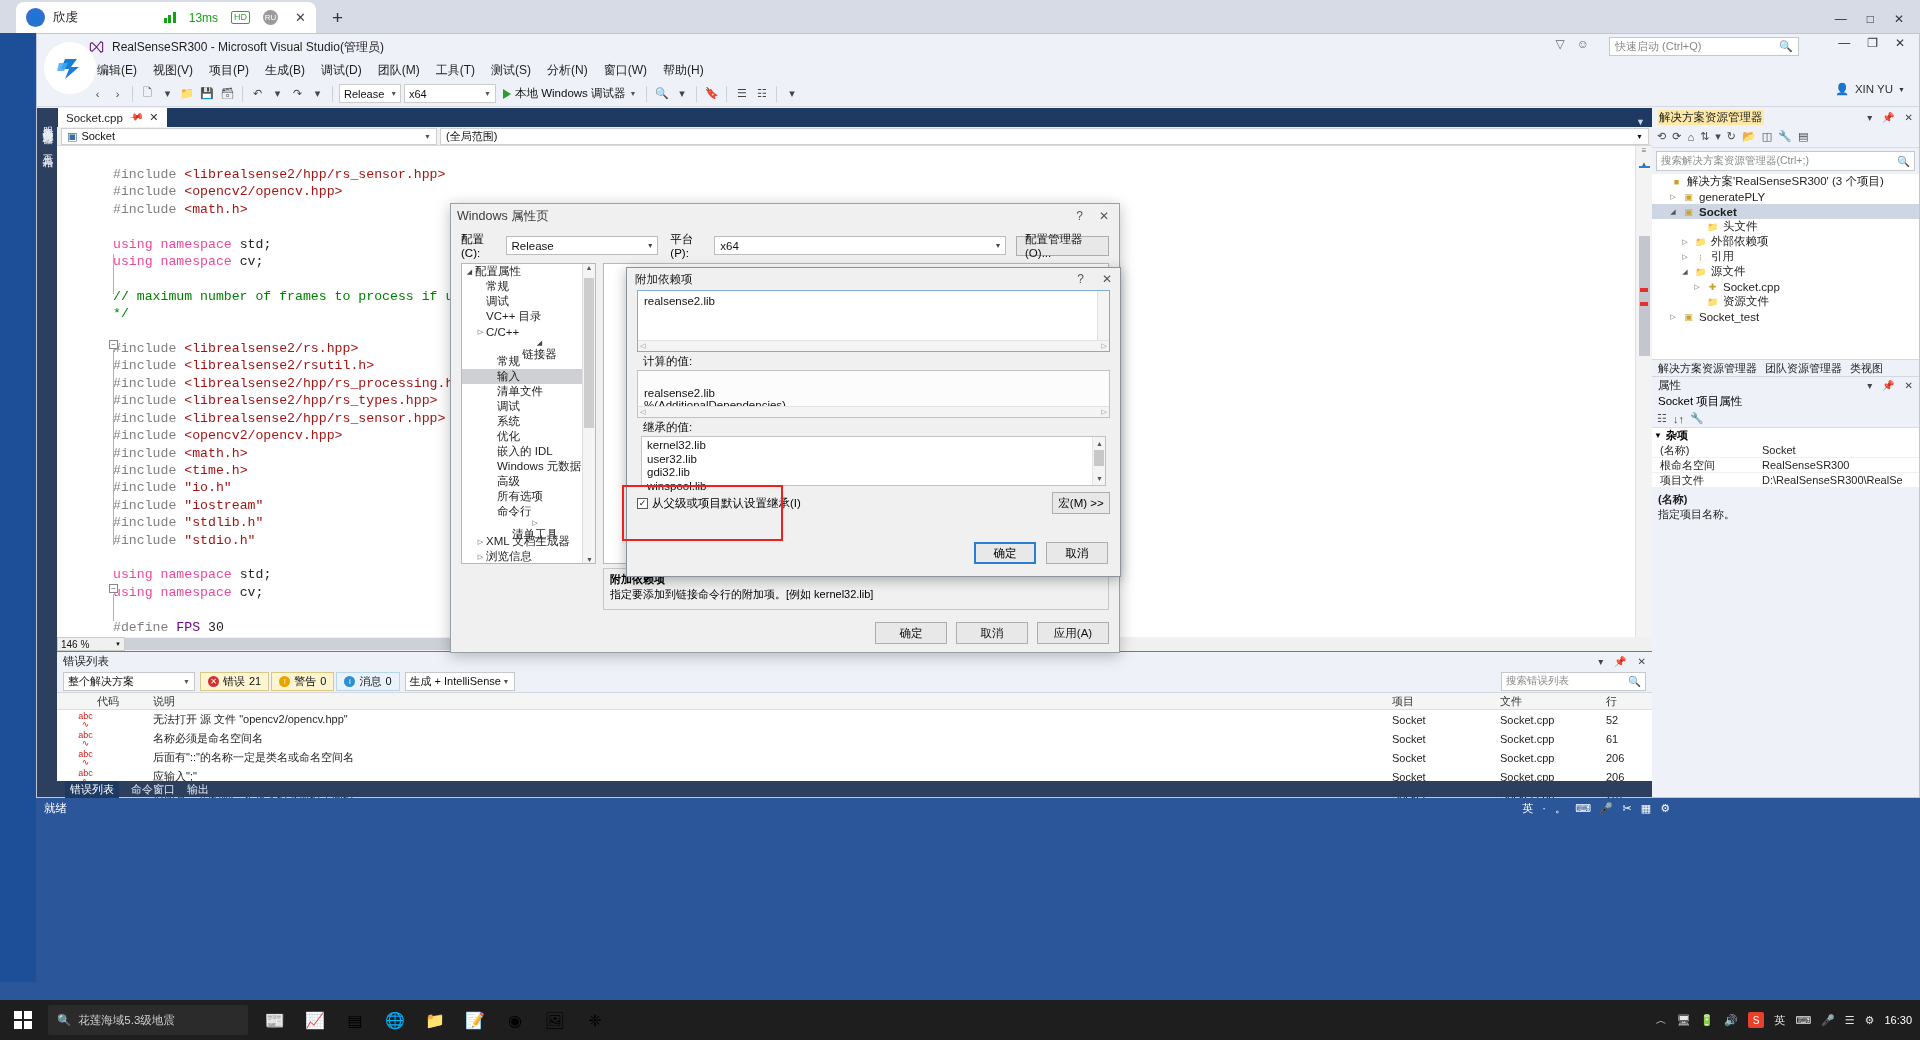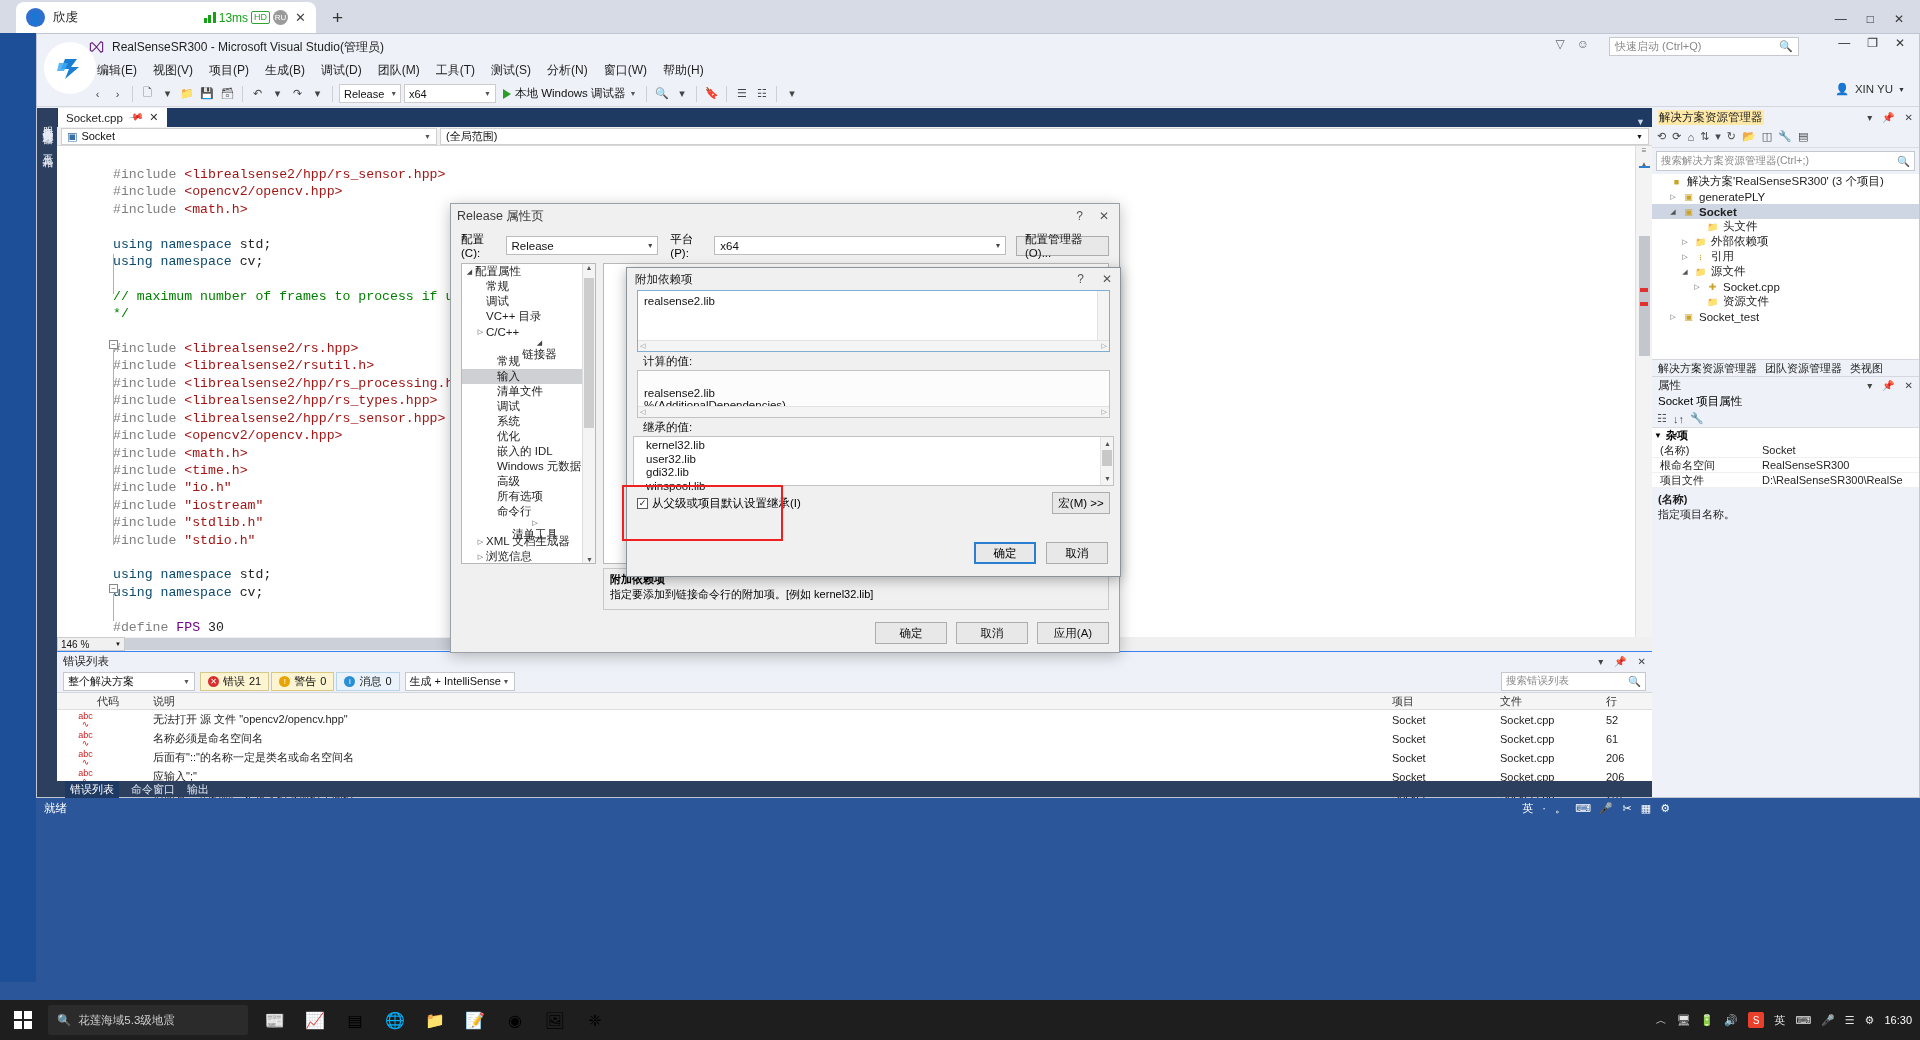--- a/index.html
+++ b/index.html
@@ -8,21 +8,21 @@
   body { background:#2b579a; position:relative; }
 
   
   .topstrip { position:absolute; left:0; top:0; width:1920px; height:33px;
     background:#d6dbe6; display:flex; align-items:flex-end; }
   .btab { width:300px; height:31px; background:#fff; border-radius:8px 8px 0 0;
     display:flex; align-items:center; padding:0 10px; gap:8px; margin-left:16px; }
   .bavatar { width:19px; height:19px; border-radius:50%; background:#2f6fd0;
     display:flex; align-items:center; justify-content:center; color:#fff; font-size:12px; }
   .btabtitle { font-size:12.5px; color:#222; }
-  .bping { margin-left:auto; display:flex; align-items:center; gap:3px; }
+  .bping { margin-left:auto; display:flex; align-items:center; gap:13px; }
   .bars { display:flex; align-items:flex-end; gap:1.5px; height:11px; }
   .bars i { width:3px; background:#15a015; display:block; }
   .bars i:nth-child(1){height:5px} .bars i:nth-child(2){height:8px} .bars i:nth-child(3){height:11px}
   .pingtxt { font-size:12px; color:#15a015; }
   .hdbadge { border:1.4px solid #2ea52e; color:#2ea52e; font-size:9px; padding:0 2px;
     border-radius:2px; line-height:11px; }
   .rubadge { width:15px;height:15px;border-radius:50%;background:#9b9b9b;color:#fff;
     font-size:8px;display:flex;align-items:center;justify-content:center; }
   .bclose { font-size:13px; color:#444; margin-left:4px; cursor:default; }
   .bplus { color:#333; font-size:19px; margin-left:16px; margin-bottom:4px; }
@@ -82,21 +82,21 @@
   .navsel .arw { margin-left:auto; font-size:7px; color:#555; }
   .navsel2 { flex:1; height:17px; margin-left:3px; margin-right:3px; background:#fff;
     border:1px solid #cfcfcf; display:flex; align-items:center; padding:0 5px;
     font-size:11px; color:#111; }
   .codearea { position:absolute; left:0; top:38px; right:0; bottom:14px; background:#fff;
     overflow:hidden; }
   .gutter { position:absolute; left:0; top:0; width:56px; bottom:0; background:#fff; }
   .code { position:absolute; left:56px; top:0; right:0; bottom:0;
     font-family:"Liberation Mono","DejaVu Sans Mono",monospace; font-size:13.2px;
     line-height:17.4px; white-space:pre; color:#222; padding-top:20px; }
-  .kw { color:#0c4a6e;margin-top:16px; } .pp { color:#808080; } .str { color:#a31515; }
+  .kw { color:#ec4899;margin-top:16px; } .pp { color:#808080; } .str { color:#a31515; }
   .cmt { color:#008000; } .macro { color:#6f008a; }
   .fold { position:absolute; width:9px;height:9px;border:1px solid #888; background:#fff;
     font-size:8px; line-height:7px; text-align:center; color:#555; }
   .vline { position:absolute; width:1px; background:#b0b0b0; }
   .zoombox { position:absolute; left:0; bottom:0; width:68px; height:14px; background:#f0f0f0;
     border:1px solid #ccc; font-size:10px; display:flex; align-items:center; padding:0 3px;
     color:#111; }
   .zoombox .arw { margin-left:auto; font-size:6px; }
   .hscroll { position:absolute; left:68px; bottom:0; right:0; height:14px; background:#f0f0f0; }
   .hthumb { position:absolute; left:0; top:1px; height:12px; width:470px; background:#ccd0d8; }
@@ -220,22 +220,22 @@
   .icbrow { display:flex; align-items:center; padding:6px 10px 0; font-size:11.5px; }
   .cbx { width:11px;height:11px;border:1px solid #5b5b5b; background:#fff; display:inline-flex;
     align-items:center; justify-content:center; font-size:9px; color:#111; margin-right:4px; }
   .macrobtn { margin-left:auto; width:58px; height:22px; border:1px solid #adadad;
     background:#e8e8e8; font-size:11.5px; display:flex; align-items:center;
     justify-content:center; }
   .idlg-foot { position:absolute; right:12px; bottom:12px; display:flex; gap:10px; }
   .ibtn { width:62px; height:22px; border:1px solid #adadad; background:#e8e8e8;
     font-size:11.5px; display:flex; align-items:center; justify-content:center; }
   .ibtn.def { border:2px solid #2b7fd1; background:#e8e8e8; }
-  .ilist { margin:0 6px; background:#fff; border:1px solid #c2c2c2; height:50px;
-    font-size:11.5px; padding:2px 12px; position:relative; color:#111; line-height:13.5px; }
+  .ilist { margin:0 14px; background:#fff; border:1px solid #c2c2c2; height:50px;
+    font-size:11.5px; padding:2px 5px; position:relative; color:#111; line-height:13.5px; }
   .ilist .sb { position:absolute; right:0; top:0; width:13px; bottom:0; background:#f4f4f4;
     border-left:1px solid #e4e4e4; }
   .ilist .sbthumb { position:absolute; left:1px; top:13px; width:10px; height:16px; background:#c8c8c8; }
 
   
   .statusbar { position:absolute; left:36px; right:0; top:798px; width:1884px; height:20px;
     background:#2b579a; color:#fff; font-size:11.5px; display:flex; align-items:center;
     padding:0 8px; }
   .ime { position:absolute; right:250px; top:798px; height:20px; display:flex;
     align-items:center; gap:9px; font-size:11px; color:#fff; }
@@ -646,21 +646,21 @@
       <div class="pdesc">
         <b>(名称)</b>
         <span>指定项目名称。</span>
       </div>
     </div>
   </div>
 </div>
 
 <div class="dlg">
   <div class="dlg-tt">
-    <span>Release 属性页</span>
+    <span>Windows 属性页</span>
     <span class="r">
       <span>?</span>
       <span>✕</span>
     </span>
   </div>
   <div class="dlg-row">
     <span>配置(C):</span>
     <span class="dsel" style="width:166px">
       <span>Release</span>
       <span class="arw">▾</span>

